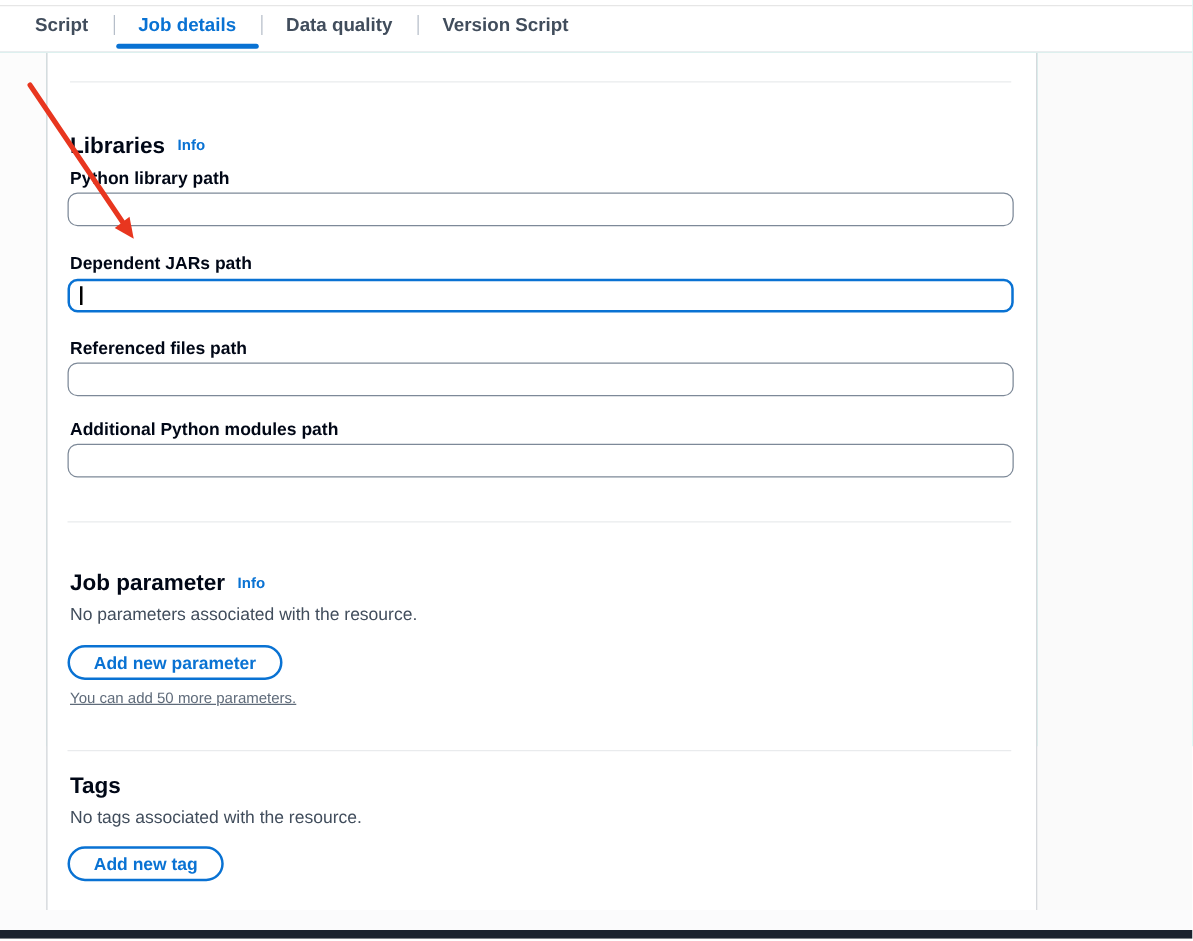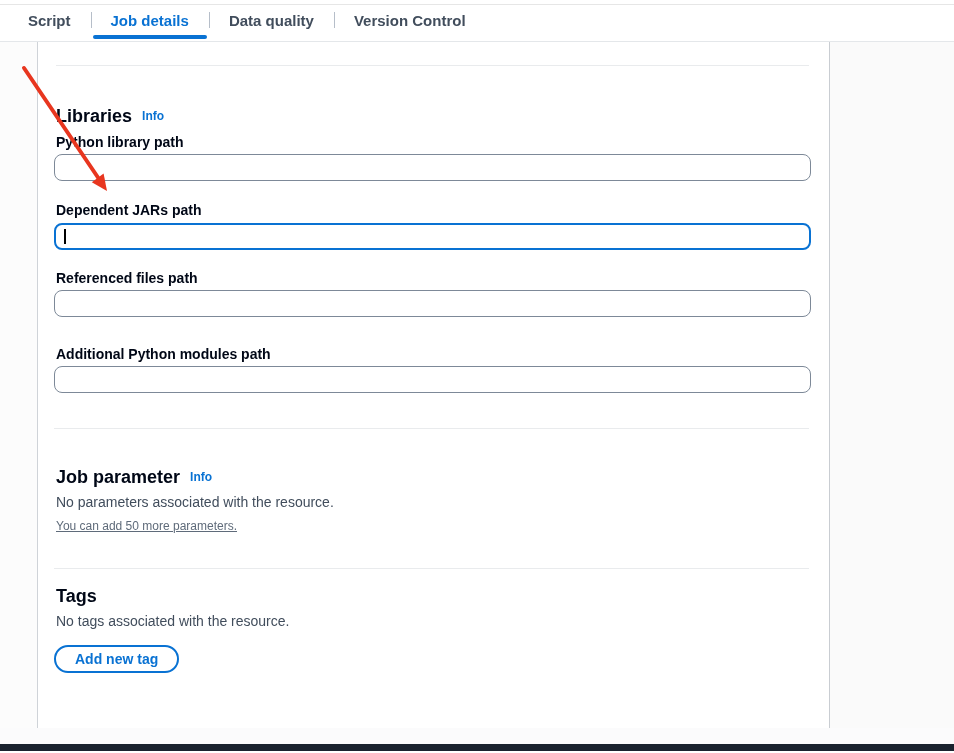--- a/index.html
+++ b/index.html
@@ -57,21 +57,21 @@
   .pill-btn { display:inline-block; height:28px; line-height:24px;
     border:2px solid #0972d3; border-radius:16px; background:#fff;
     color:#0972d3; font-size:14px; font-weight:bold; padding:0 19px;
     cursor:pointer; font-family:"Liberation Sans", sans-serif; }
 
   
   .sec-libraries   { margin-top:39px; }
   .lbl-1 { margin-top:6px; }  .inp-1 { margin-top:3px; }
   .lbl-2 { margin-top:20px; } .inp-2 { margin-top:4px; }
   .lbl-3 { margin-top:19px; } .inp-3 { margin-top:3px; }
-  .lbl-4 { margin-top:28px; } .inp-4 { margin-top:3px; }
+  .lbl-4 { margin-top:17px; } .inp-4 { margin-top:3px; }
   .div-2 { margin-top:35px; }
   .sec-params { margin-top:37px; }
   .params-empty { margin-top:4px; }
   .btn-param { margin-top:15px; }
   .params-hint { margin-top:6px; }
   .div-3 { margin-top:34px; }
   .sec-tags { margin-top:16px; }
   .tags-empty { margin-top:4px; }
   .btn-tag { margin-top:14px; }
 
@@ -94,21 +94,21 @@
       <li class="tab">
         <span>Script</span>
       </li>
       <li class="tab active">
         <span>Job details</span>
       </li>
       <li class="tab">
         <span>Data quality</span>
       </li>
       <li class="tab">
-        <span>Version Control</span>
+        <span>Version Script</span>
       </li>
     </ul>
   </div>
 
   <div class="main">
     <div class="gutter-left"></div>
 
     <div class="panel">
       <hr class="divider top-divider">
 
@@ -141,20 +141,21 @@
       </section>
 
       <hr class="divider div-2">
 
       <section class="sec-params">
         <div class="section-heading-row">
           <h2 class="section-title">Job parameter</h2>
           <a class="info-link">Info</a>
         </div>
         <p class="empty-text params-empty">No parameters associated with the resource.</p>
+        <button class="pill-btn btn-param">Add new parameter</button>
         <p class="hint-text params-hint">You can add 50 more parameters.</p>
       </section>
 
       <hr class="divider div-3">
 
       <section class="sec-tags">
         <div class="section-heading-row">
           <h2 class="section-title">Tags</h2>
         </div>
         <p class="empty-text tags-empty">No tags associated with the resource.</p>

